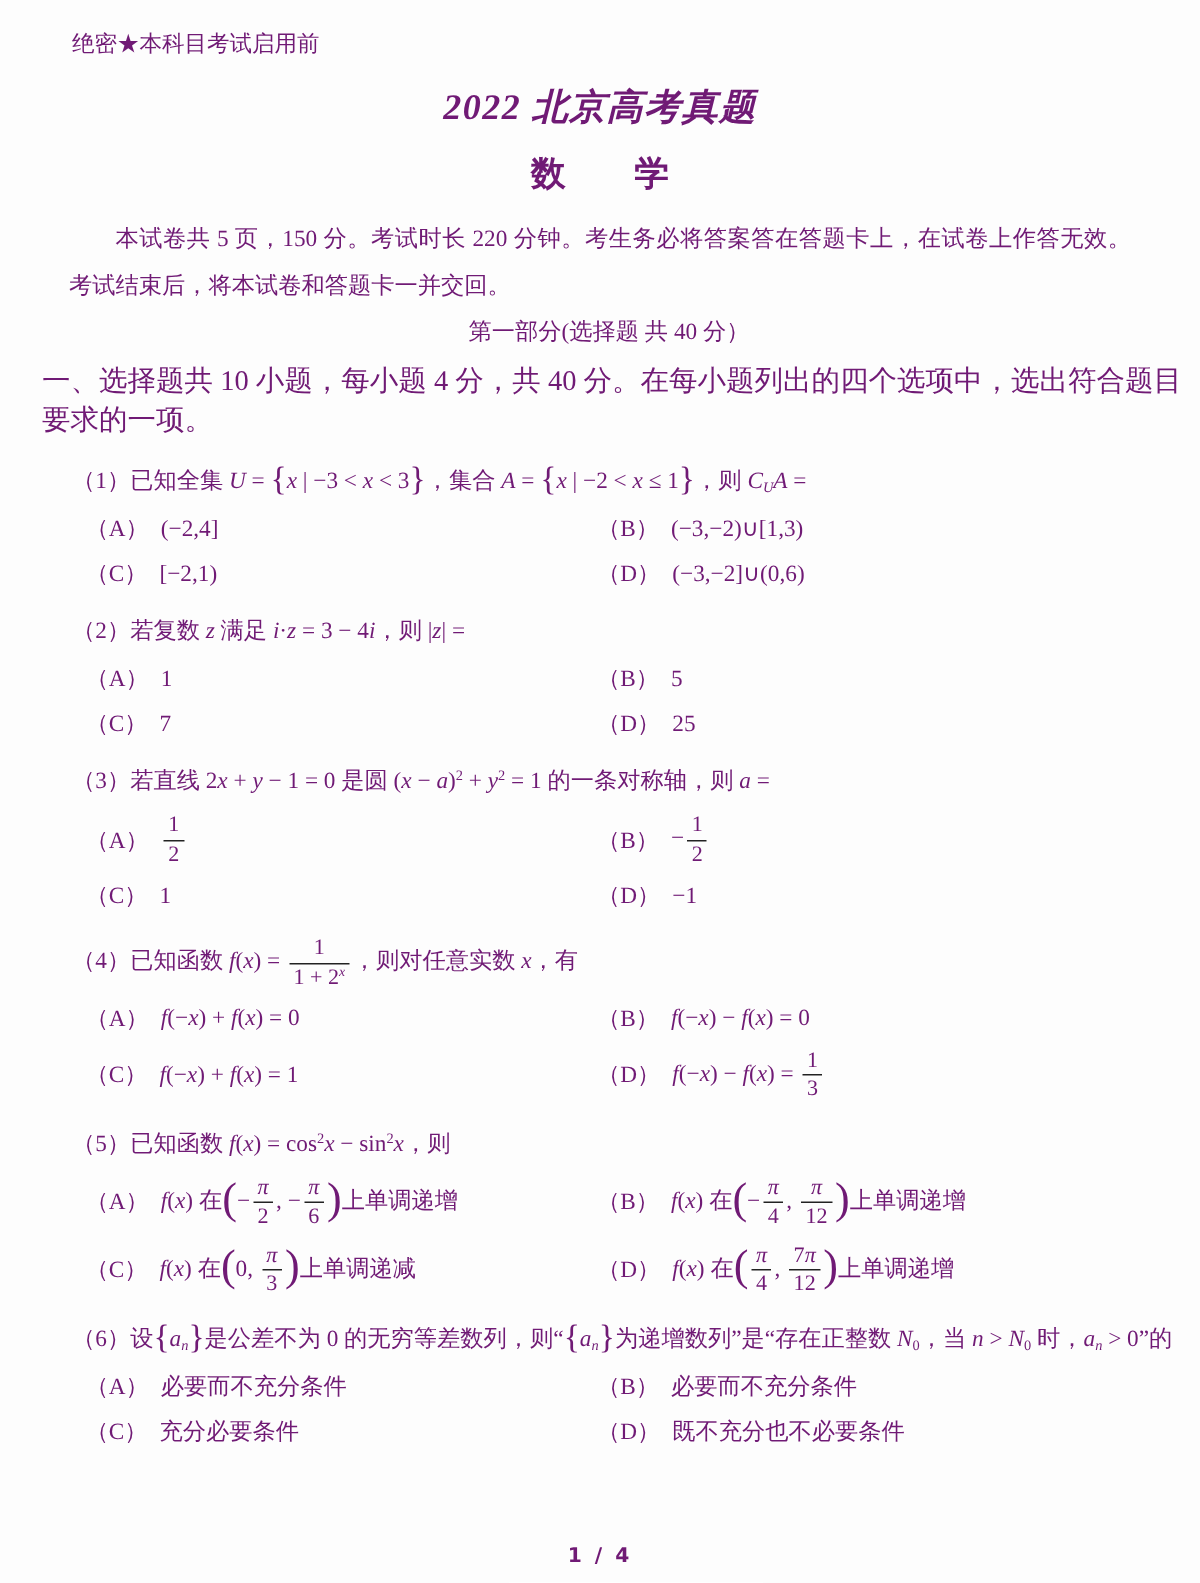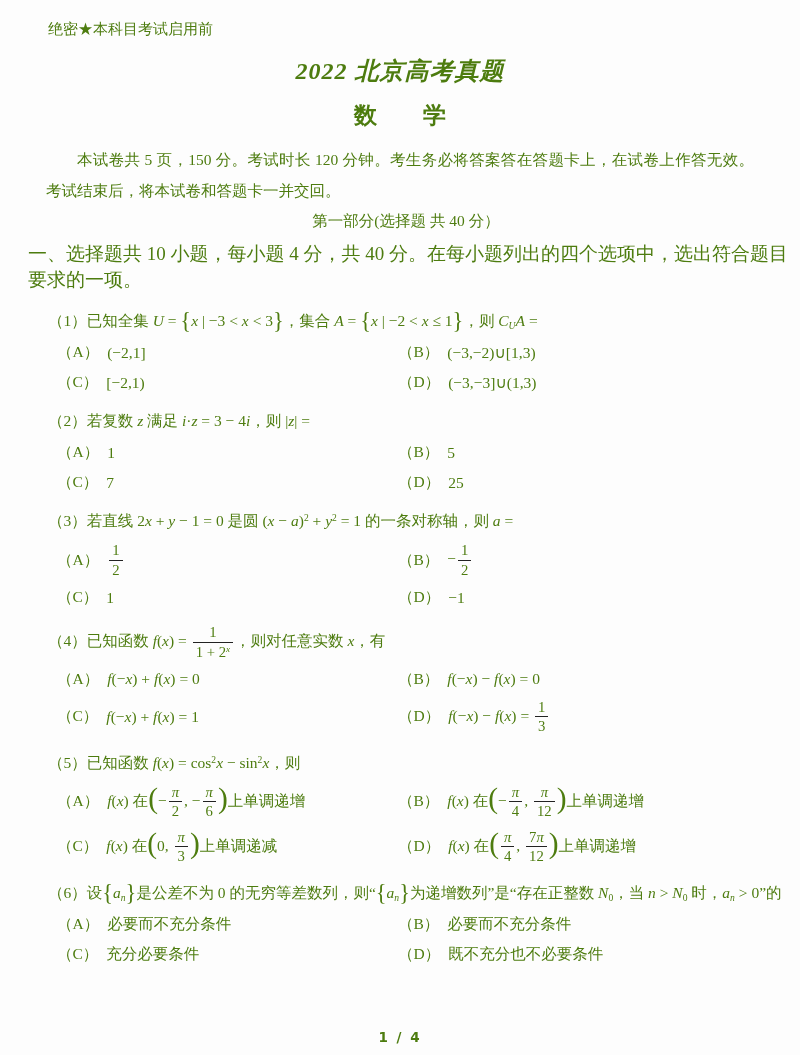--- a/index.html
+++ b/index.html
@@ -1,20 +1,20 @@
 <!DOCTYPE html>
 <html><head>
 <meta charset="utf-8">
 <style>
   html,body{margin:0;padding:0;background:#ffffff;}
   .page{
     position:relative;
     width:800px;height:1055px;
     background:#fdfdfd;
-    color:#4d7c0f;
+    color:#701a75;
     font-family:"Liberation Serif", serif;
     box-sizing:border-box;
     padding-top:20px;
     overflow:hidden;
   }
   .classified{margin-left:48px;font-size:15px;}
   .title{margin:16px 0 0;text-align:center;font-size:24px;font-weight:bold;letter-spacing:1px;font-style:italic;}
   .subject{margin:13px 0 0;text-align:center;font-size:23px;font-weight:bold;}
   .instructions{margin:13px 46px 0;font-size:15.5px;line-height:31px;text-indent:2em;text-align:justify;}
   .section-heading{margin-top:5px;text-align:center;font-size:15.5px;margin-left:12px;}
@@ -39,42 +39,42 @@
     font-weight:bold;font-size:13.5px;letter-spacing:2px;
   }
 </style>
 </head>
 <body>
 
 <div class="page">
   <div class="classified">绝密★本科目考试启用前</div>
   <h1 class="title">2022 北京高考真题</h1>
   <h2 class="subject">数　　学</h2>
-  <p class="instructions">本试卷共 5 页，150 分。考试时长 120 分钟。考生务必将答案答在答题卡上，在试卷上作答无效。考试结束后，将本试卷和答题卡一并交回。</p>
+  <p class="instructions">本试卷共 5 页，150 分。考试时长 220 分钟。考生务必将答案答在答题卡上，在试卷上作答无效。考试结束后，将本试卷和答题卡一并交回。</p>
   <div class="section-heading">第一部分(选择题 共 40 分）</div>
   <div class="section-intro">一、选择题共 10 小题，每小题 4 分，共 40 分。在每小题列出的四个选项中，选出符合题目要求的一项。</div>
   <div id="questions">
       <div class="question">
         <div class="stem">（1）已知全集 <span class="it">U</span> = <span class="bb">{</span><span class="it">x</span> | −3 &lt; <span class="it">x</span> &lt; 3<span class="bb">}</span>，集合 <span class="it">A</span> = <span class="bb">{</span><span class="it">x</span> | −2 &lt; <span class="it">x</span> ≤ 1<span class="bb">}</span>，则 <span class="it">C<sub>U</sub>A</span> =</div>
         <div class="options">
           <div class="option">
             <span class="olabel">（A）</span>
-            <span class="otext">(−2,1]</span>
+            <span class="otext">(−2,4]</span>
           </div>
           <div class="option">
             <span class="olabel">（B）</span>
             <span class="otext">(−3,−2)∪[1,3)</span>
           </div>
           <div class="option">
             <span class="olabel">（C）</span>
             <span class="otext">[−2,1)</span>
           </div>
           <div class="option">
             <span class="olabel">（D）</span>
-            <span class="otext">(−3,−3]∪(1,3)</span>
+            <span class="otext">(−3,−2]∪(0,6)</span>
           </div>
         </div>
       </div>
       <div class="question">
         <div class="stem">（2）若复数 <span class="it">z</span> 满足 <span class="it">i</span>·<span class="it">z</span> = 3 − 4<span class="it">i</span>，则 |<span class="it">z</span>| =</div>
         <div class="options">
           <div class="option">
             <span class="olabel">（A）</span>
             <span class="otext">1</span>
           </div>

